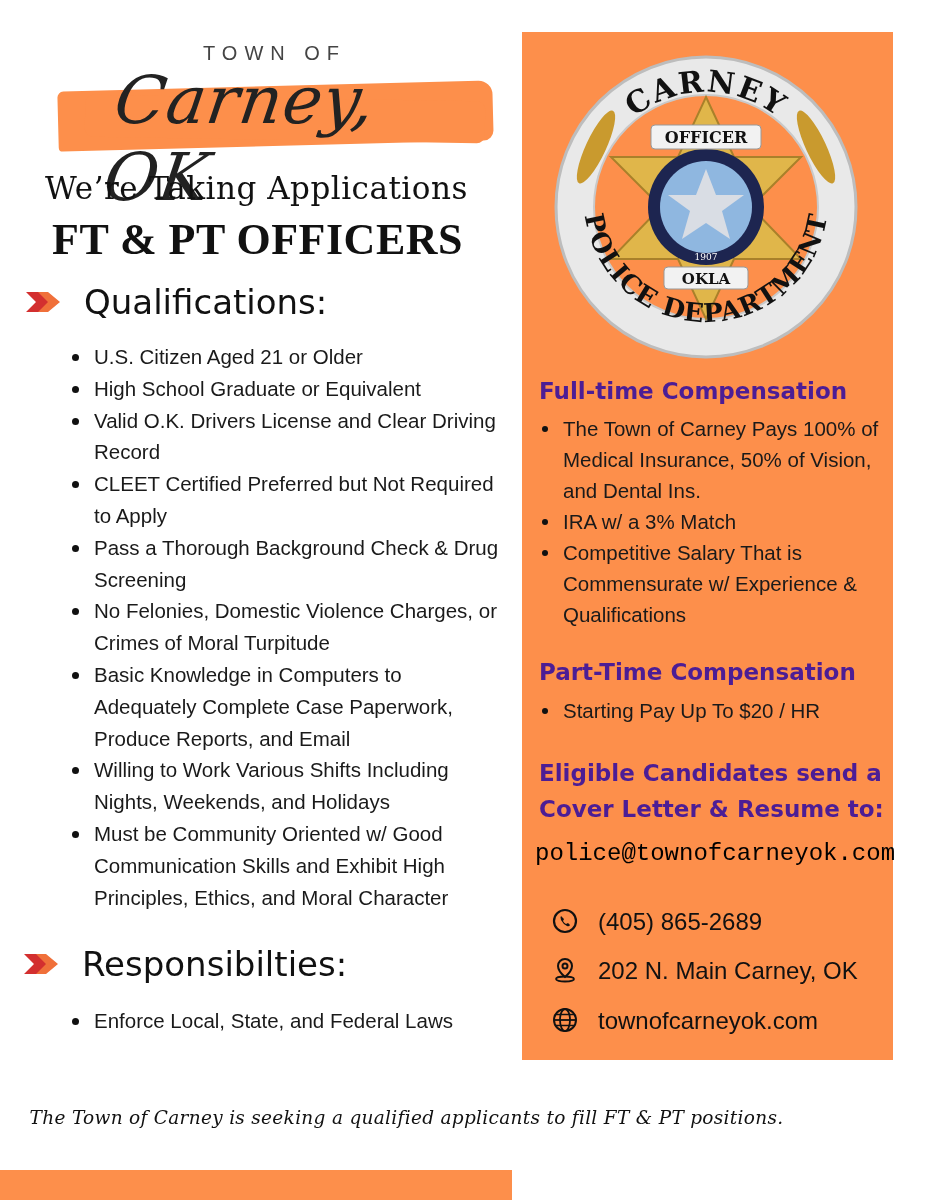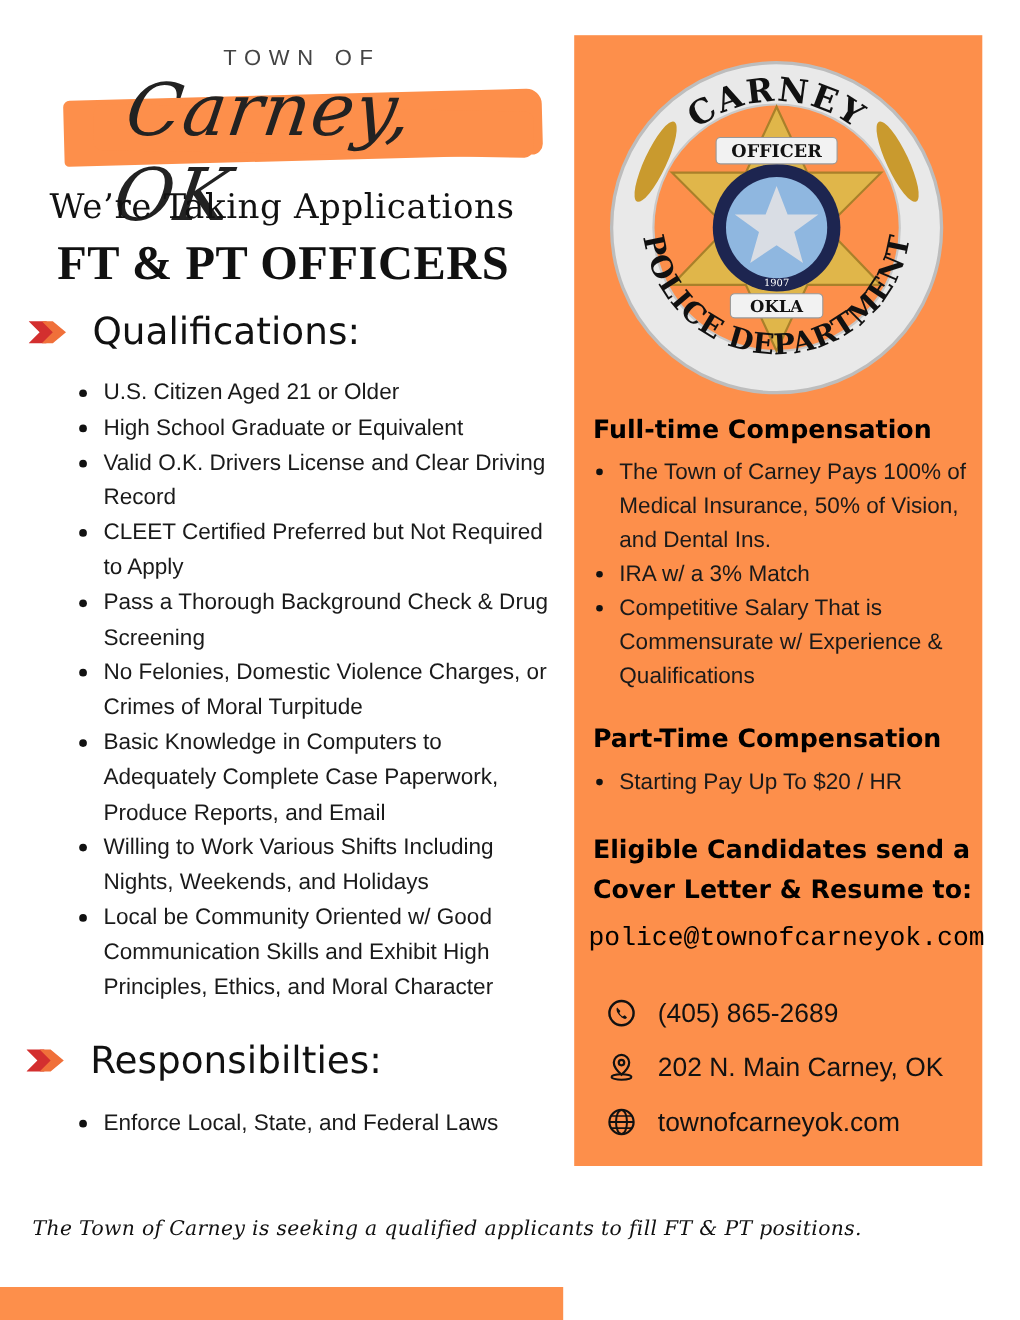--- a/index.html
+++ b/index.html
@@ -28,21 +28,21 @@
   ul.bullets li { position:relative; padding-left:26px; font-family:"Liberation Sans", sans-serif;
                   font-size:20.5px; line-height:31.8px; color:#1a1a1a; }
   ul.bullets li::before { content:""; position:absolute; left:4px; top:13px; width:7px; height:7px;
                           border-radius:50%; background:#111; }
   .qual-list { left:68px; top:341px; width:440px; }
   .resp-list { left:68px; top:1005px; width:440px; }
 
   .right { position:absolute; left:522px; top:32px; width:371px; height:1028px; background:#fd8f4b; }
   .badge { position:absolute; left:24px; top:15px; width:320px; height:320px; }
   .rh { position:absolute; left:17px; font-family:"DejaVu Sans", sans-serif; font-weight:bold; font-size:23px;
-        color:#000000; white-space:nowrap; }
+        color:#4c1d95; white-space:nowrap; }
   .r-list { position:absolute; left:17px; width:350px; list-style:none; margin:0; padding:0; }
   .r-list li { position:relative; padding-left:24px; font-family:"Liberation Sans", sans-serif;
                font-size:20.5px; line-height:31px; color:#1a1a1a; }
   .r-list li::before { content:""; position:absolute; left:3px; top:13px; width:6px; height:6px;
                        border-radius:50%; background:#111; }
   .email { position:absolute; left:13px; top:808px; font-family:Liberation Mono, monospace; font-size:24px; color:#000000; }
   .contact { position:absolute; left:30px; display:flex; }
   .contact svg { width:26px; height:26px; margin-right:20px; }
   .contact span { font-family:"Liberation Sans", sans-serif; font-size:24px; color:#111; }
 
@@ -74,21 +74,21 @@
 
   <ul class="bullets qual-list">
     <li>U.S. Citizen Aged 21 or Older</li>
     <li>High School Graduate or Equivalent</li>
     <li>Valid O.K. Drivers License and Clear Driving Record</li>
     <li>CLEET Certified Preferred but Not Required to Apply</li>
     <li>Pass a Thorough Background Check &amp; Drug Screening</li>
     <li>No Felonies, Domestic Violence Charges, or Crimes of Moral Turpitude</li>
     <li>Basic Knowledge in Computers to Adequately Complete Case Paperwork, Produce Reports, and Email</li>
     <li>Willing to Work Various Shifts Including Nights, Weekends, and Holidays</li>
-    <li>Local be Community Oriented w/ Good Communication Skills and Exhibit High Principles, Ethics, and Moral Character</li>
+    <li>Must be Community Oriented w/ Good Communication Skills and Exhibit High Principles, Ethics, and Moral Character</li>
   </ul>
 
   <div class="section-head resp-head">
     <svg class="arrow" viewBox="0 0 38 24">
       <polygon points="0,2 16,2 28,12 16,22 0,22 10,12" fill="#d32f2f"></polygon>
       <polygon points="12,2 22,2 34,12 22,22 12,22 22,12" fill="#f0703a"></polygon>
     </svg>
     <span class="label">Responsibilties:</span>
   </div>
 

